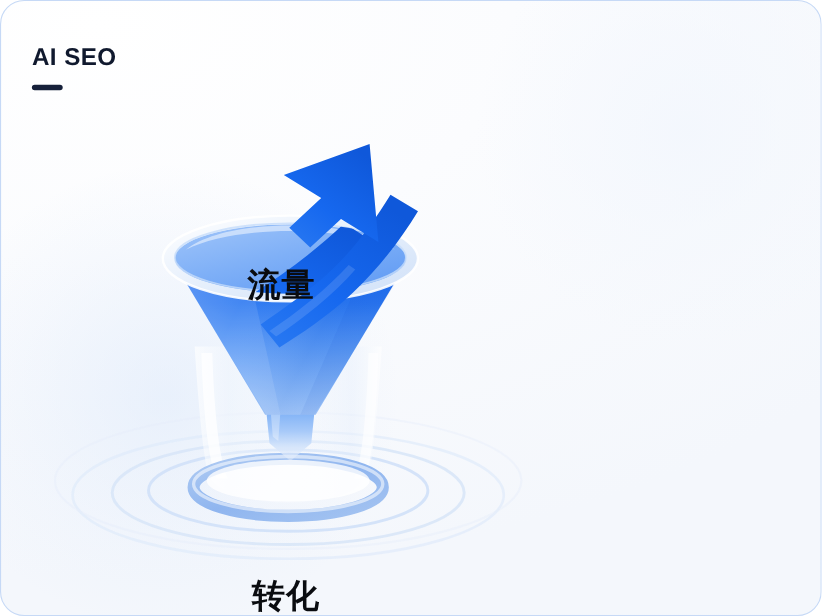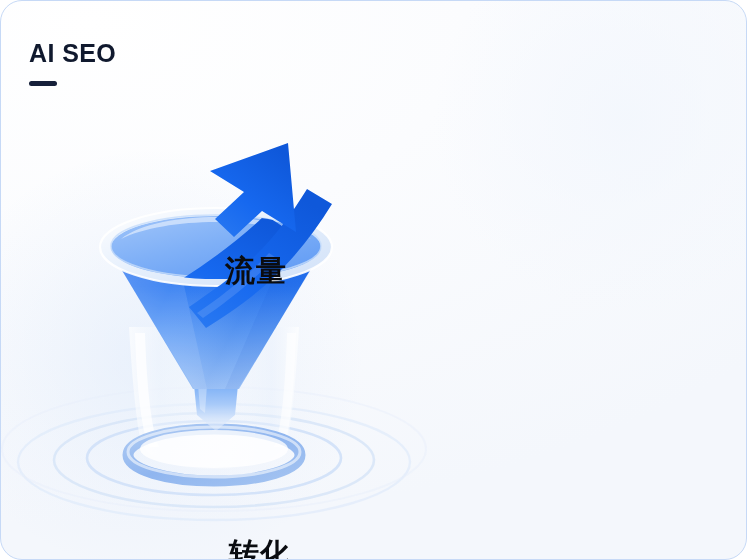--- a/index.html
+++ b/index.html
@@ -43,21 +43,21 @@
     pointer-events: none;
   }
 
   
   #header {
     position: absolute;
     left: 28px;
     top: 38px;
   }
   #title {
-    font-size: 25px;
+    font-size: 22px;
     font-weight: bold;
     letter-spacing: 0.4px;
     color: #10192e;
     line-height: 1.15;
     white-space: nowrap;
   }
   #title-underline {
     margin-top: 13px;
     width: 28px;
     height: 5px;
@@ -74,23 +74,24 @@
     font-weight: bold;
     letter-spacing: 0.5px;
     color: #0b0d11;
     white-space: nowrap;
   }
 
   
   #stage {
     position: absolute;
     left: 0px;
-    top: 96px;
+    top: 84px;
     width: 430px;
     height: 430px;
+    padding-left: 48px;
   }
   #stage svg { display: block; }
 
   
   .funnel-label {
     position: absolute;
     font-size: 30px;
     font-weight: bold;
     color: #0a0c10;
     white-space: nowrap;

